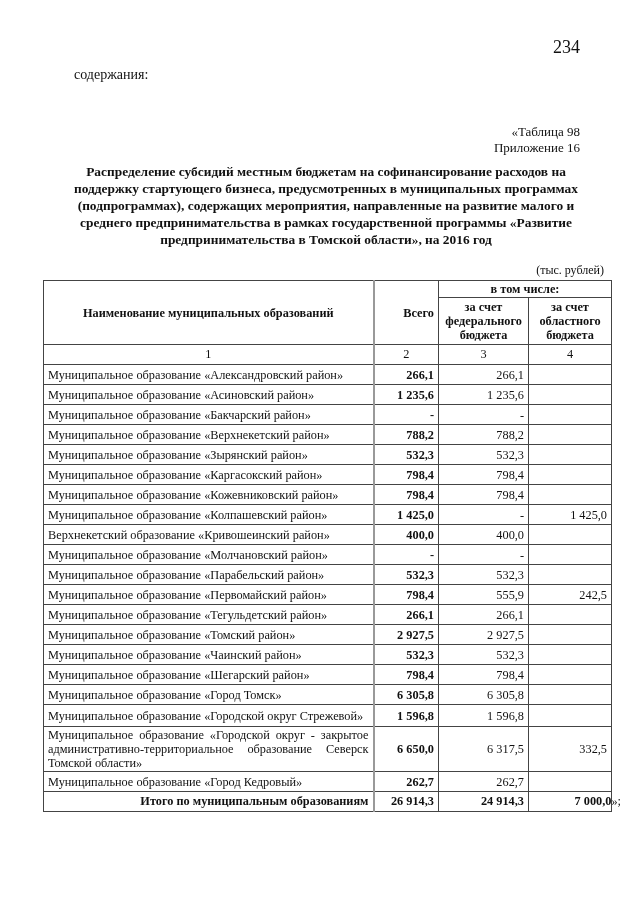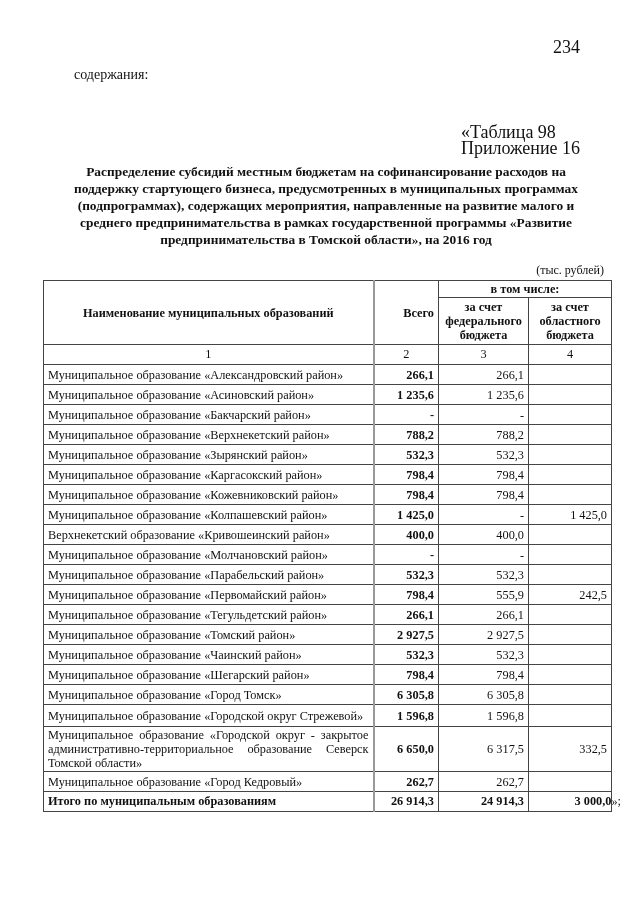--- a/index.html
+++ b/index.html
@@ -35,21 +35,22 @@
       display: block;
       padding-left: 42px;
       text-align: justify;
       text-align-last: justify;
       word-spacing: 3px;
     }
     .table-caption {
       position: absolute;
       top: 124px;
       right: 60px;
-      font-size: 18px;
+      text-align: right;
+      font-size: 13px;
       line-height: 16px;
     }
     .doc-title {
       position: absolute;
       left: 70px;
       top: 163px;
       width: 512px;
       text-align: center;
       font-weight: bold;
       font-size: 13.4px;
@@ -93,21 +94,21 @@
     tr.row td.total { text-align: right; font-weight: bold; }
     tr.row td.fed, tr.row td.reg { text-align: right; }
     tr.row td.name.justify {
       text-align: justify;
       text-align-last: left;
       line-height: 14px;
       padding-top: 1px;
       padding-bottom: 1px;
     }
     tr.sum td { font-weight: bold; height: 19px; }
-    tr.sum td.name { text-align: left; }
+    tr.sum td.name { text-align: right; }
     tr.sum td.total, tr.sum td.fed { text-align: right; }
     tr.sum td.reg { text-align: right; padding-right: 0; white-space: nowrap; }
     .reg-close { margin-right: -10px; }
   </style>
 </head>
 <body>
 
 <div class="page-number">234</div>
 
 <div class="intro">
@@ -267,16 +268,16 @@
       <td class="name">Муниципальное образование «Город Кедровый»</td>
       <td class="total c-sep">262,7</td>
       <td class="fed">262,7</td>
       <td class="reg"></td>
     </tr>
 
     <tr class="sum">
       <td class="name">Итого по муниципальным образованиям</td>
       <td class="total c-sep">26 914,3</td>
       <td class="fed">24 914,3</td>
-      <td class="reg"><span>3 000,0</span><span class="reg-close" style="font-weight:normal">»;</span></td>
+      <td class="reg"><span>7 000,0</span><span class="reg-close" style="font-weight:normal">»;</span></td>
     </tr>
   </tbody>
 </table>
 
 </body></html>

